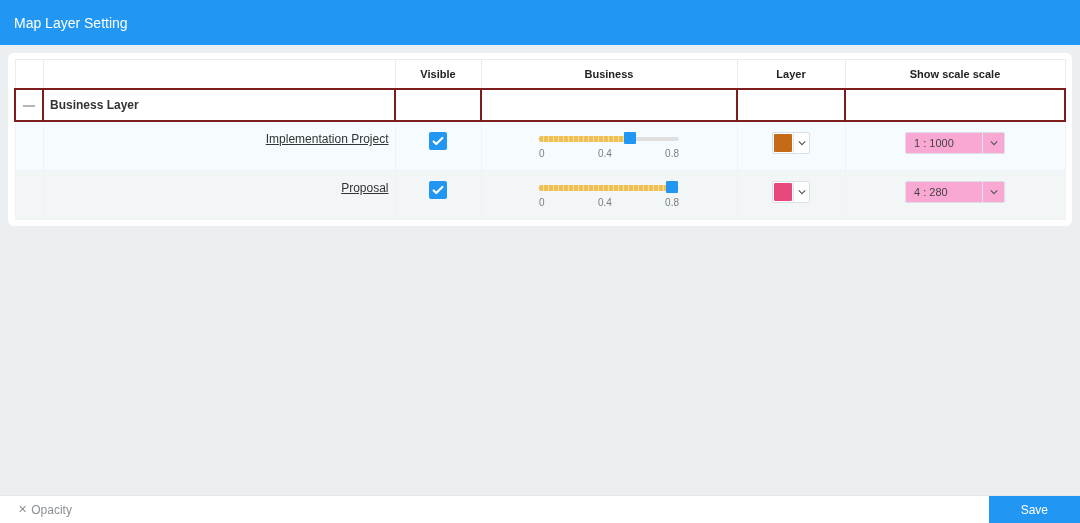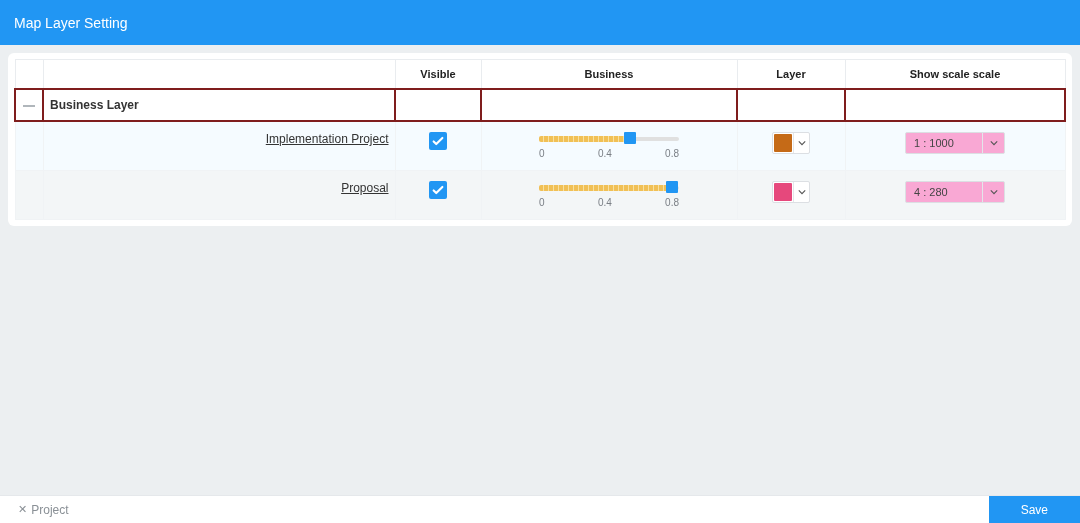--- a/index.html
+++ b/index.html
@@ -256,18 +256,18 @@
         </tr>
 
       </tbody>
     </table>
   </div>
 </div>
 
 <div class="footer">
   <span class="cancel">
     <span class="x">✕</span>
-    <span>Project</span>
+    <span>Opacity</span>
   </span>
   <button class="savebtn">
     <span>Save</span>
   </button>
 </div>
 
 </body></html>

